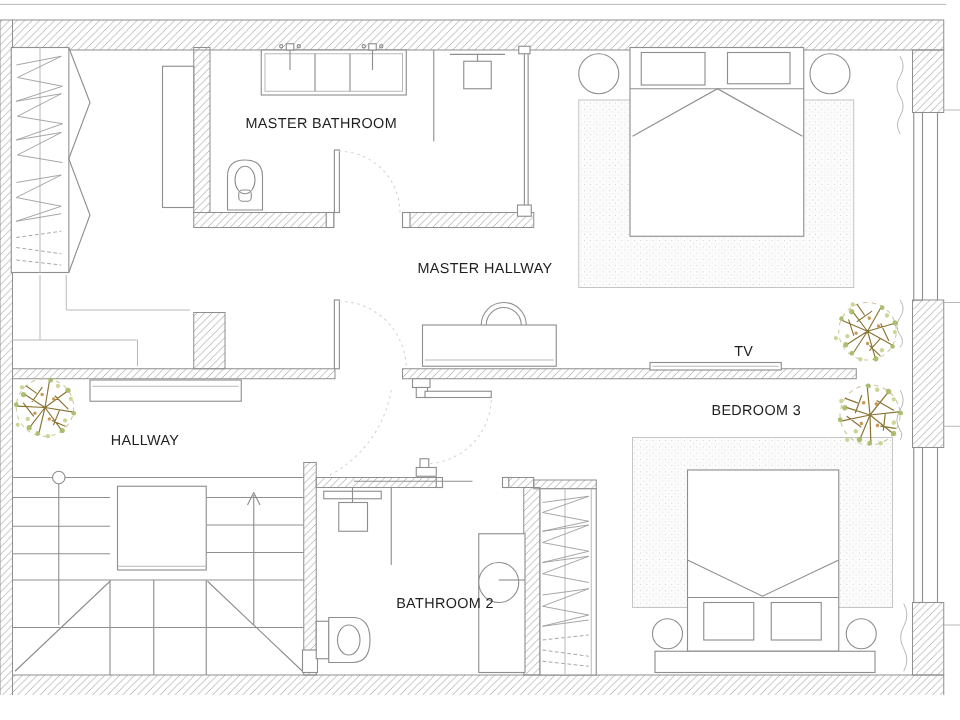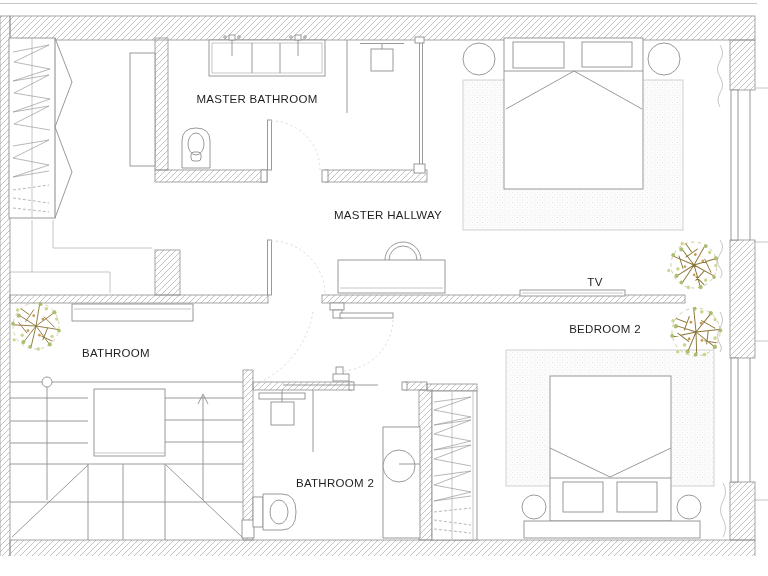--- a/index.html
+++ b/index.html
@@ -254,16 +254,16 @@
     </g>
 
     <use href="#plant" transform="translate(36,326) scale(1.15)"></use>
     <use href="#plant" transform="translate(694,265) scale(1.15) rotate(20)"></use>
     <use href="#plant" transform="translate(696,332) scale(1.2) rotate(-15)"></use>
   </svg>
 
   <div class="lbl" style="left:257px;top:99px">MASTER BATHROOM</div>
   <div class="lbl" style="left:388px;top:215px">MASTER HALLWAY</div>
   <div class="lbl" style="left:595px;top:282px">TV</div>
-  <div class="lbl" style="left:605px;top:329px">BEDROOM 2</div>
-  <div class="lbl" style="left:116px;top:353px">BATHROOM</div>
-  <div class="lbl" style="left:335px;top:483px">BATHROOM 2</div>
+  <div class="lbl" style="left:605px;top:329px">BEDROOM 3</div>
+  <div class="lbl" style="left:116px;top:353px">HALLWAY</div>
+  <div class="lbl" style="left:356px;top:483px">BATHROOM 2</div>
 </div>
 
 </body></html>

